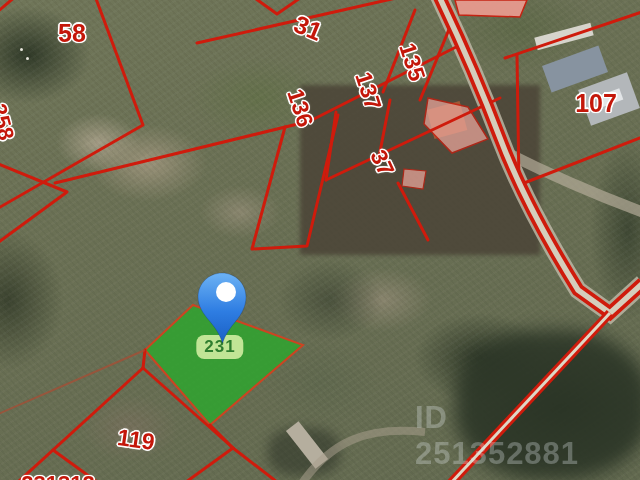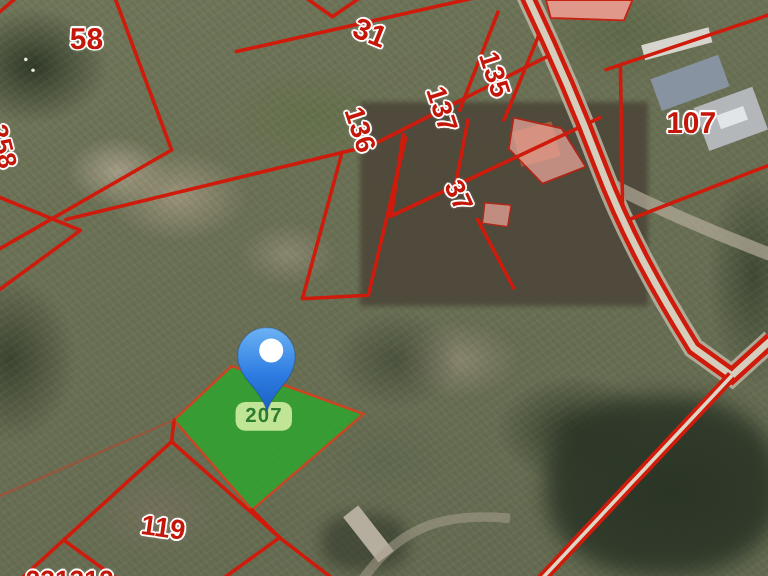--- a/index.html
+++ b/index.html
@@ -127,28 +127,29 @@
   </svg>
 
   <div id="labels">
       <div class="plabel" style="left: 72px; top: 33px; font-size: 25px; transform: translate(-50%, -50%) rotate(0deg);">58</div>
       <div class="plabel" style="left: 2px; top: 122px; font-size: 22px; transform: translate(-50%, -50%) rotate(75deg);">258</div>
       <div class="plabel" style="left: 308px; top: 28px; font-size: 25px; transform: translate(-50%, -50%) rotate(22deg);">31</div>
       <div class="plabel" style="left: 412px; top: 62px; font-size: 23px; transform: translate(-50%, -50%) rotate(72deg);">135</div>
       <div class="plabel" style="left: 368px; top: 91px; font-size: 23px; transform: translate(-50%, -50%) rotate(72deg);">137</div>
       <div class="plabel" style="left: 300px; top: 108px; font-size: 23px; transform: translate(-50%, -50%) rotate(72deg);">136</div>
       <div class="plabel" style="left: 382px; top: 163px; font-size: 23px; transform: translate(-50%, -50%) rotate(65deg);">37</div>
-      <div class="plabel" style="left: 576px; top: 103px; font-size: 25px; transform: translate(-50%, -50%) rotate(0deg);">107</div>
+      <div class="plabel" style="left: 596px; top: 103px; font-size: 25px; transform: translate(-50%, -50%) rotate(0deg);">107</div>
       <div class="plabel" style="left: 136px; top: 440px; font-size: 23px; transform: translate(-50%, -50%) rotate(8deg);">119</div>
       <div class="plabel" style="left: 58px; top: 484px; font-size: 22px; transform: translate(-50%, -50%) rotate(0deg);">231312</div>
     </div>
 
-  <div class="badge">207</div>
+  <div class="badge">231</div>
 
   <div class="pin-wrap">
     <svg width="58" height="76" viewBox="0 0 58 76">
       <path d="M27,1 C13.7,1 3,11.7 3,25 C3,34 8,41.5 14.5,49 C20,55.5 25,62.5 27.5,71
                C30,63 35,56 40.5,49.5 C47,42 51,34 51,25 C51,11.7 40.3,1 27,1 Z" fill="url(#ping)" stroke="rgba(10,40,90,.25)" stroke-width="1"></path>
       <circle cx="31" cy="20" r="10" fill="#ffffff"></circle>
     </svg>
   </div>
 
+  <div class="wm wm-id">ID 251352881</div>
 </div>
 
 </body></html>

